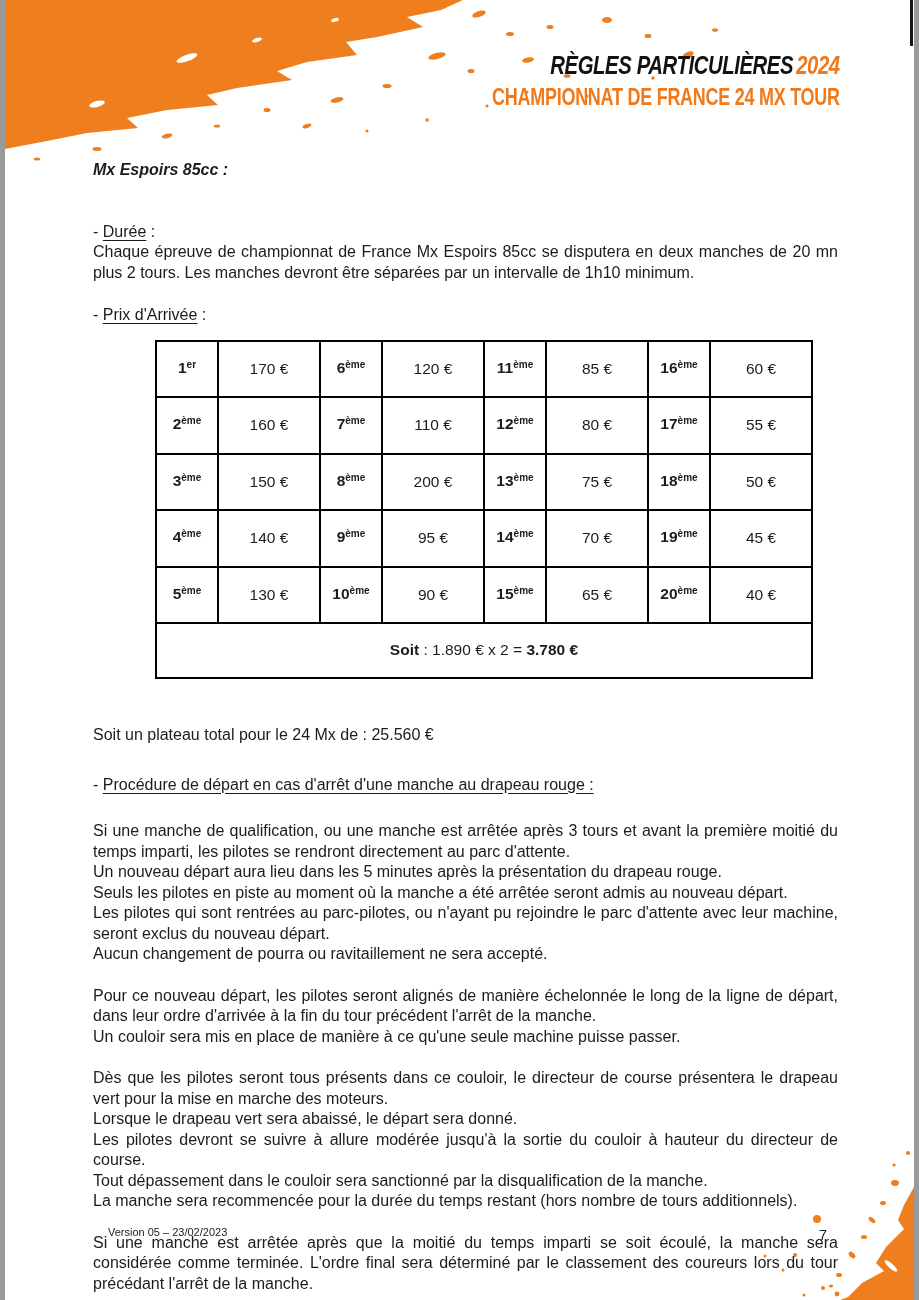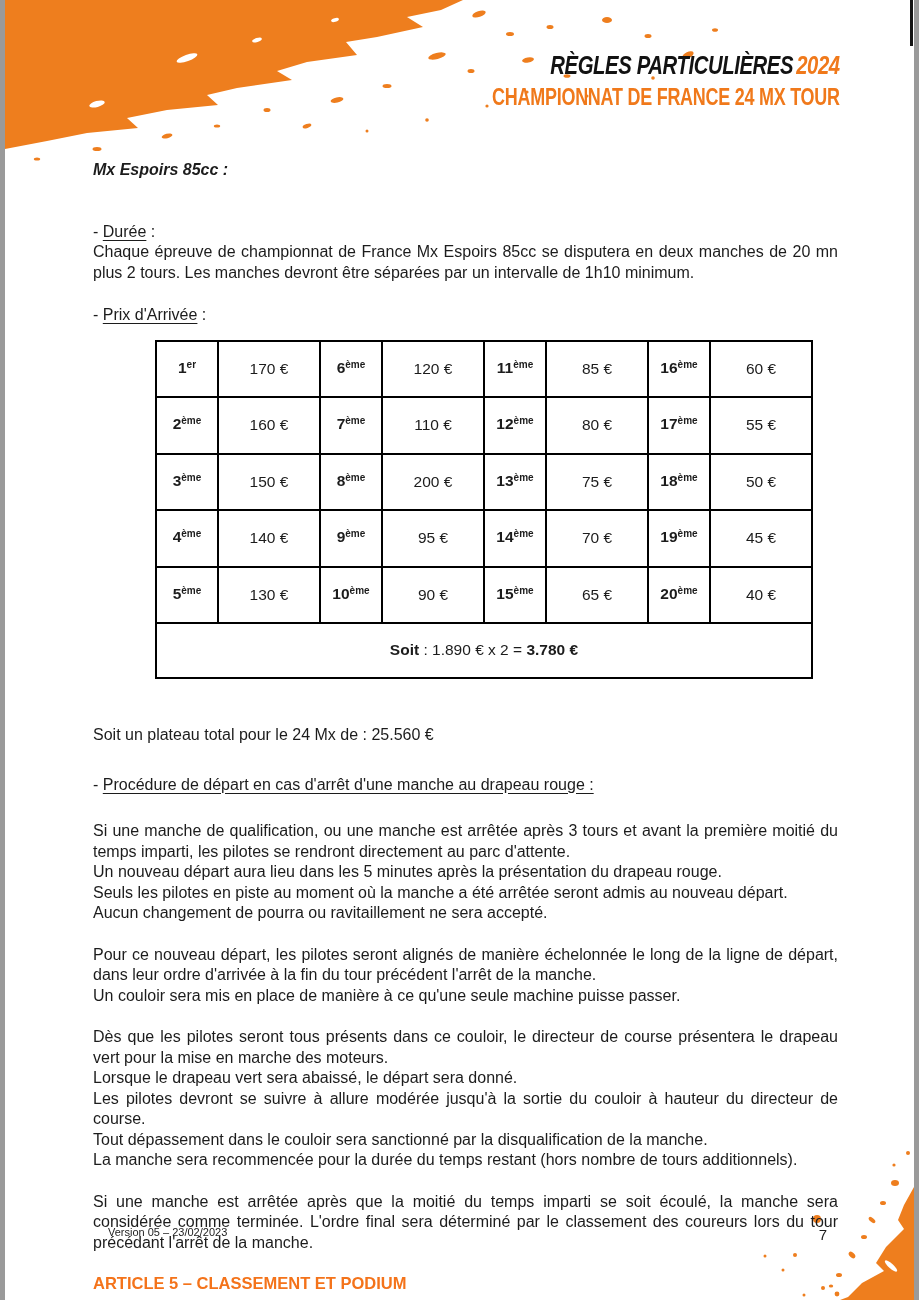--- a/index.html
+++ b/index.html
@@ -195,20 +195,21 @@
       </tbody>
     </table>
 
     <p class="plateau">Soit un plateau total pour le 24 Mx de : 25.560 €</p>
 
     <p class="subhead mt-proc"><span>- </span><span class="u">Procédure de départ en cas d'arrêt d'une manche au drapeau rouge :</span></p>
 
     <p>Si une manche de qualification, ou une manche est arrêtée après 3 tours et avant la première moitié du temps imparti, les pilotes se rendront directement au parc d'attente.</p>
     <p>Un nouveau départ aura lieu dans les 5 minutes après la présentation du drapeau rouge.</p>
     <p>Seuls les pilotes en piste au moment où la manche a été arrêtée seront admis au nouveau départ.</p>
+    <p>Les pilotes qui sont rentrées au parc-pilotes, ou n'ayant pu rejoindre le parc d'attente avec leur machine, seront exclus du nouveau départ.</p>
     <p>Aucun changement de pourra ou ravitaillement ne sera accepté.</p>
     <p class="gap-before">Pour ce nouveau départ, les pilotes seront alignés de manière échelonnée le long de la ligne de départ, dans leur ordre d'arrivée à la fin du tour précédent l'arrêt de la manche.</p>
     <p>Un couloir sera mis en place de manière à ce qu'une seule machine puisse passer.</p>
     <p class="gap-before">Dès que les pilotes seront tous présents dans ce couloir, le directeur de course présentera le drapeau vert pour la mise en marche des moteurs.</p>
     <p>Lorsque le drapeau vert sera abaissé, le départ sera donné.</p>
     <p>Les pilotes devront se suivre à allure modérée jusqu'à la sortie du couloir à hauteur du directeur de course.</p>
     <p>Tout dépassement dans le couloir sera sanctionné par la disqualification de la manche.</p>
     <p>La manche sera recommencée pour la durée du temps restant (hors nombre de tours additionnels).</p>
     <p class="gap-before">Si une manche est arrêtée après que la moitié du temps imparti se soit écoulé, la manche sera considérée comme terminée. L'ordre final sera déterminé par le classement des coureurs lors du tour précédant l'arrêt de la manche.</p>
 

